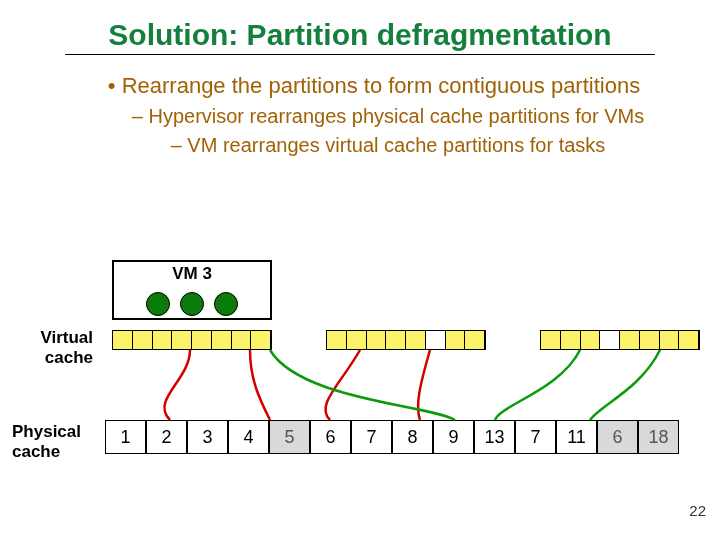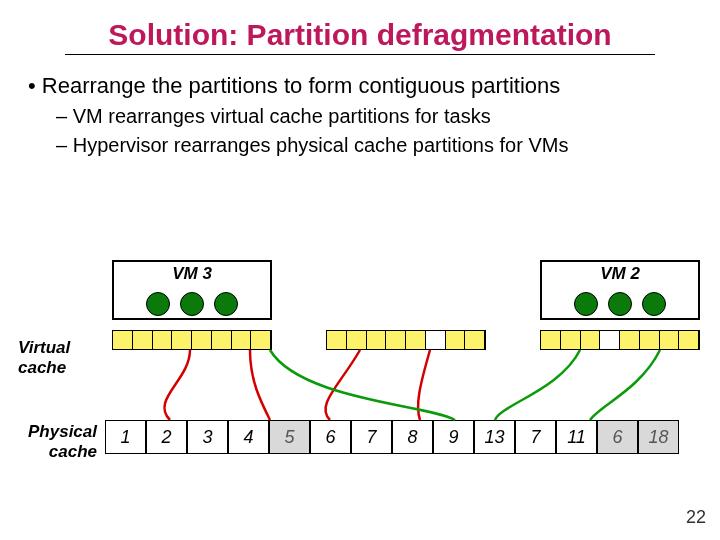--- a/index.html
+++ b/index.html
@@ -8,43 +8,43 @@
     height: 540px;
     background: #fff;
     font-family: Arial, Helvetica, sans-serif;
     position: relative;
     overflow: hidden;
   }
   .title {
     font-size: 30px;
     font-weight: bold;
     text-align: center;
-    color: #be185d;
+    color: #15803d;
     padding-top: 18px;
     border-bottom: 1px solid #000;
     width: 590px;
     margin: 0 auto 18px auto;
     padding-bottom: 2px;
   }
   .bullets {
     padding-left: 28px;
     font-size: 22px;
-    color: #000000;
+    color: #a16207;
+    text-align: center;
   }
   .bullets ul { list-style: none; }
   .b1::before { content: "•  "; }
   .b2 { font-size: 20px; padding-left: 28px; margin-top: 6px;}
   .b2::before { content: "–  "; }
   .diagram {
     position: absolute;
     top: 250px;
     left: 0;
     width: 576px;
     height: 260px;
-    font-style: italic;
   }
   
   .vmbox {
     position: absolute;
     border: 2px solid #000;
     height: 60px;
     top: 10px;
     background: #fff;
   }
   .vm3 { left: 112px; width: 160px; }
@@ -69,24 +69,24 @@
   .dot {
     width: 24px; height: 24px;
     border-radius: 50%;
     background: #0a7a0a;
     border: 1px solid #000;
   }
   
   .vcache-label {
     position: absolute;
     left: 18px;
-    top: 88px;
+    top: 78px;
     font-size: 17px;
     font-weight: bold;
-    text-align: left;
+    text-align: right;
     width: 75px;
   }
   .vbar {
     position: absolute;
     top: 80px;
     height: 20px;
     border: 1px solid #000;
     background: #fff;
   }
   .vbar .seg {
@@ -99,21 +99,21 @@
   .vbar3 { left: 112px; width: 160px; }
   .vbar1 { left: 326px; width: 160px; }
   .vbar2 { left: 540px; width: 160px; }
   
   .pcache-label {
     position: absolute;
     left: 12px;
     top: 172px;
     font-size: 17px;
     font-weight: bold;
-    text-align: right;
+    text-align: left;
     width: 85px;
   }
   .pcache {
     position: absolute;
     top: 170px;
     left: 105px;
     width: 574px;
     height: 34px;
     background: #d9d9d9;
     display: flex;
@@ -123,65 +123,57 @@
     border: 1px solid #000;
     display: flex;
     align-items: center;
     justify-content: center;
     font-size: 18px;
     background: #fff;
   }
   .pcell.gray { background: #d9d9d9; color: #555; }
   .pagenum {
     position: absolute;
-    bottom: 12px;
+    bottom: 21px;
     right: 14px;
-    font-size: 18px;
+    font-size: 15px;
     color: #333;
   }
   svg.lines {
     position: absolute;
     top: 0; left: 0;
     width: 720px; height: 260px;
     pointer-events: none;
   }
 </style>
 </head>
 <body>
 
 <h1 class="title">Solution: Partition defragmentation</h1>
 
 <div class="bullets">
   <ul>
     <li class="b1">Rearrange the partitions to form contiguous partitions</li>
+    <li class="b2">Hypervisor rearranges physical cache partitions for VMs</li>
     <li class="b2">VM rearranges virtual cache partitions for tasks</li>
-    <li class="b2">Hypervisor rearranges physical cache partitions for VMs</li>
   </ul>
 </div>
 
 <div class="diagram">
 
   <div class="vmbox vm3">
     <div class="vmlabel">VM 3</div>
     <div class="dots">
       <div class="dot"></div>
       <div class="dot"></div>
       <div class="dot"></div>
     </div>
   </div>
 
 
-  <div class="vmbox vm2">
-    <div class="vmlabel">VM 2</div>
-    <div class="dots">
-      <div class="dot"></div>
-      <div class="dot"></div>
-      <div class="dot"></div>
-    </div>
-  </div>
 
   <div class="vcache-label">Virtual cache</div>
 
   <div class="vbar vbar3">
     <div class="seg" style="width:12.5%"></div>
       <div class="seg" style="width:12.5%"></div>
       <div class="seg" style="width:12.5%"></div>
       <div class="seg" style="width:12.5%"></div>
       <div class="seg" style="width:12.5%"></div>
       <div class="seg" style="width:12.5%"></div>

